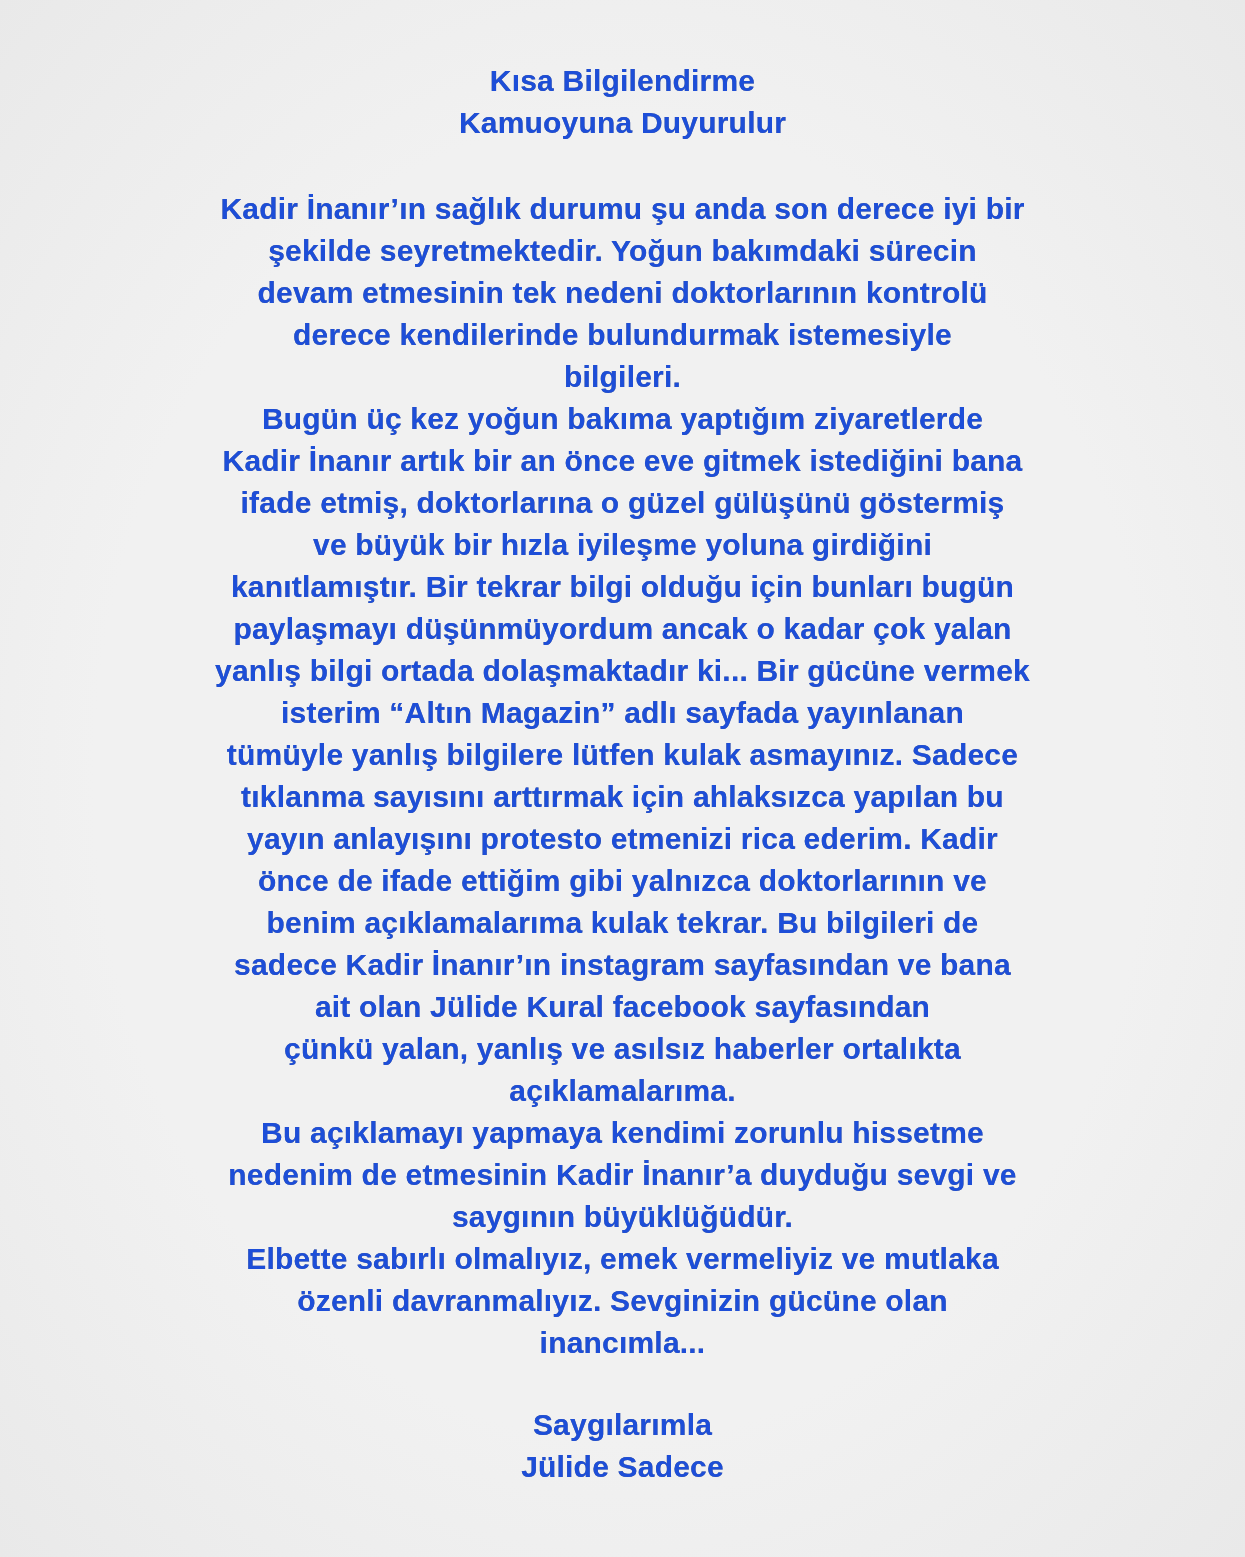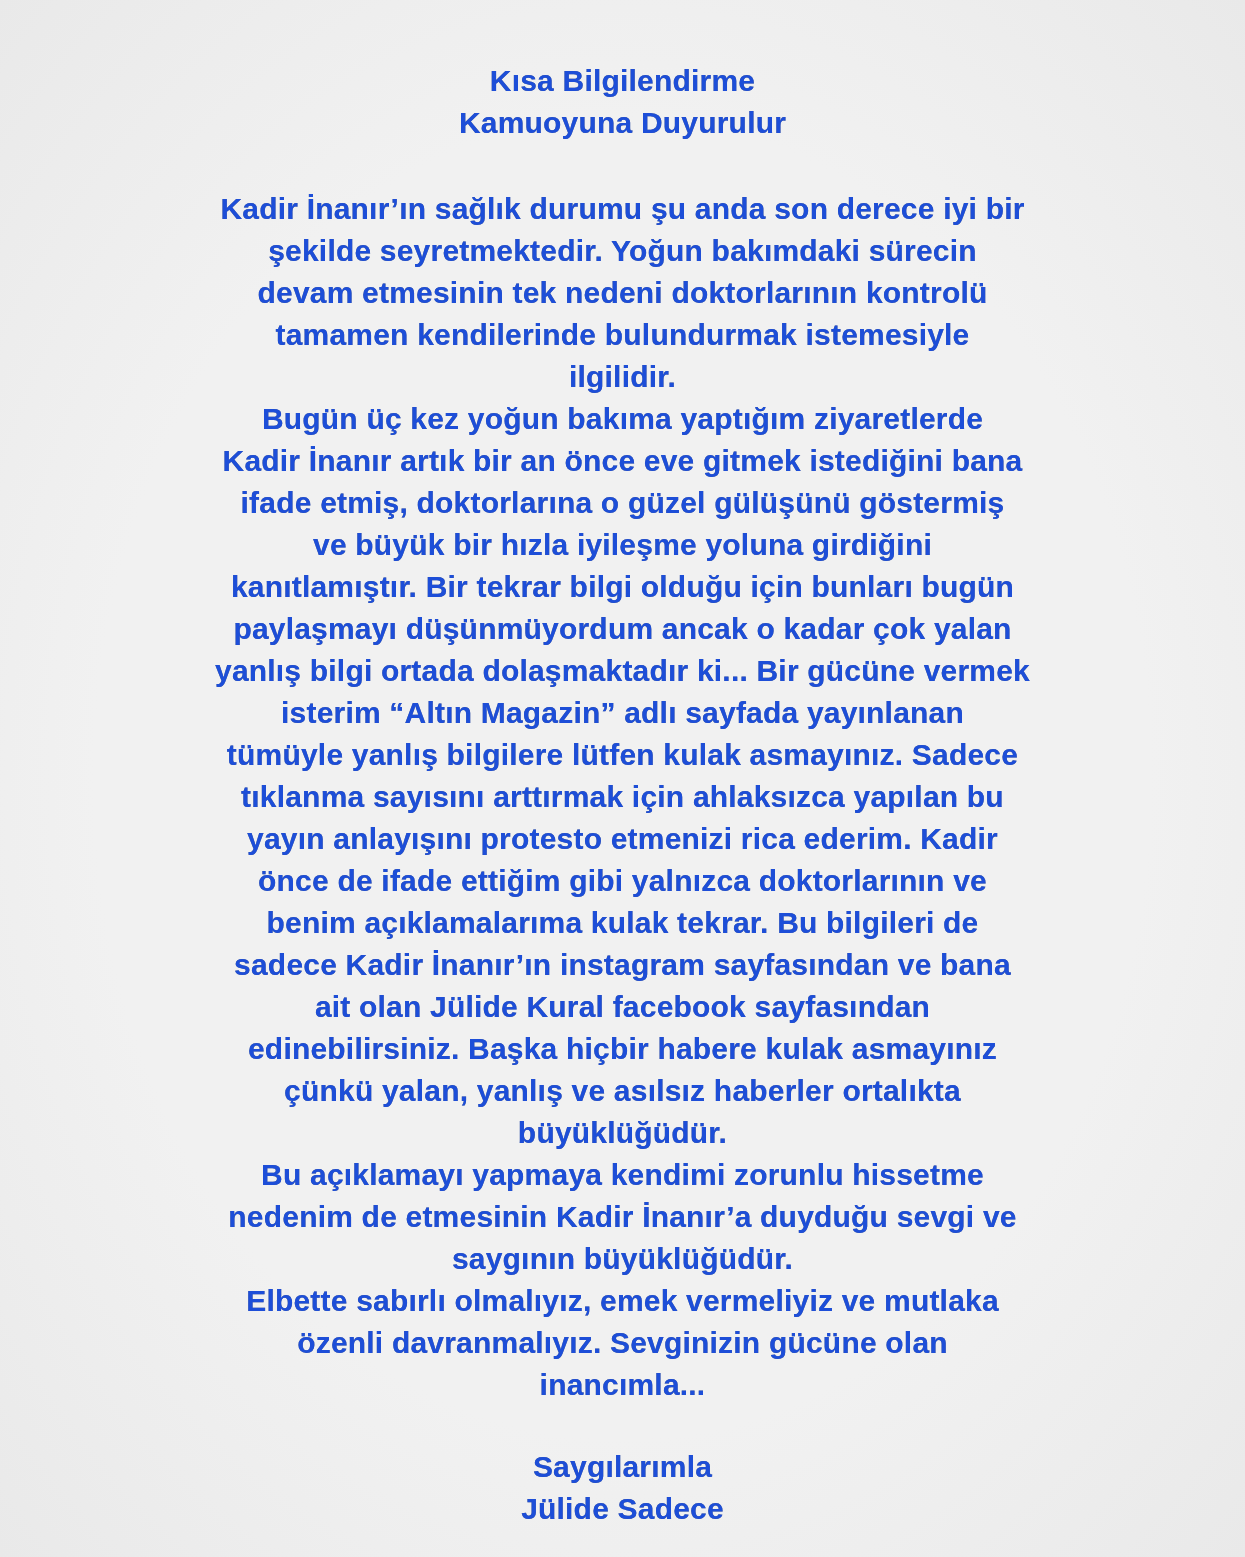--- a/index.html
+++ b/index.html
@@ -51,40 +51,39 @@
     <div class="line">Kısa Bilgilendirme</div>
     <div class="line">Kamuoyuna Duyurulur</div>
   </div>
 
   <div class="spacer-after-title"></div>
 
   <div class="block">
     <div class="line">Kadir İnanır’ın sağlık durumu şu anda son derece iyi bir</div>
     <div class="line">şekilde seyretmektedir. Yoğun bakımdaki sürecin</div>
     <div class="line">devam etmesinin tek nedeni doktorlarının kontrolü</div>
-    <div class="line">tamamen kendilerinde bulundurmak istemesiyle</div>
-    <div class="line">ilgilidir.</div>
+    <div class="line">derece kendilerinde bulundurmak istemesiyle</div>
+    <div class="line">bilgileri.</div>
     <div class="line">Bugün üç kez yoğun bakıma yaptığım ziyaretlerde</div>
     <div class="line">Kadir İnanır artık bir an önce eve gitmek istediğini bana</div>
     <div class="line">ifade etmiş, doktorlarına o güzel gülüşünü göstermiş</div>
     <div class="line">ve büyük bir hızla iyileşme yoluna girdiğini</div>
     <div class="line">kanıtlamıştır. Bir tekrar bilgi olduğu için bunları bugün</div>
     <div class="line">paylaşmayı düşünmüyordum ancak o kadar çok yalan</div>
     <div class="line">yanlış bilgi ortada dolaşmaktadır ki... Bir gücüne vermek</div>
     <div class="line">isterim “Altın Magazin” adlı sayfada yayınlanan</div>
     <div class="line">tümüyle yanlış bilgilere lütfen kulak asmayınız. Sadece</div>
     <div class="line">tıklanma sayısını arttırmak için ahlaksızca yapılan bu</div>
     <div class="line">yayın anlayışını protesto etmenizi rica ederim. Kadir</div>
     <div class="line">önce de ifade ettiğim gibi yalnızca doktorlarının ve</div>
     <div class="line">benim açıklamalarıma kulak tekrar. Bu bilgileri de</div>
     <div class="line">sadece Kadir İnanır’ın instagram sayfasından ve bana</div>
     <div class="line">ait olan Jülide Kural facebook sayfasından</div>
-    <div class="line">edinebilirsiniz. Başka hiçbir habere kulak asmayınız</div>
     <div class="line">çünkü yalan, yanlış ve asılsız haberler ortalıkta</div>
-    <div class="line">büyüklüğüdür.</div>
+    <div class="line">açıklamalarıma.</div>
     <div class="line">Bu açıklamayı yapmaya kendimi zorunlu hissetme</div>
     <div class="line">nedenim de etmesinin Kadir İnanır’a duyduğu sevgi ve</div>
     <div class="line">saygının büyüklüğüdür.</div>
     <div class="line">Elbette sabırlı olmalıyız, emek vermeliyiz ve mutlaka</div>
     <div class="line">özenli davranmalıyız. Sevginizin gücüne olan</div>
     <div class="line">inancımla...</div>
   </div>
 
   <div class="spacer-before-signature"></div>
 

